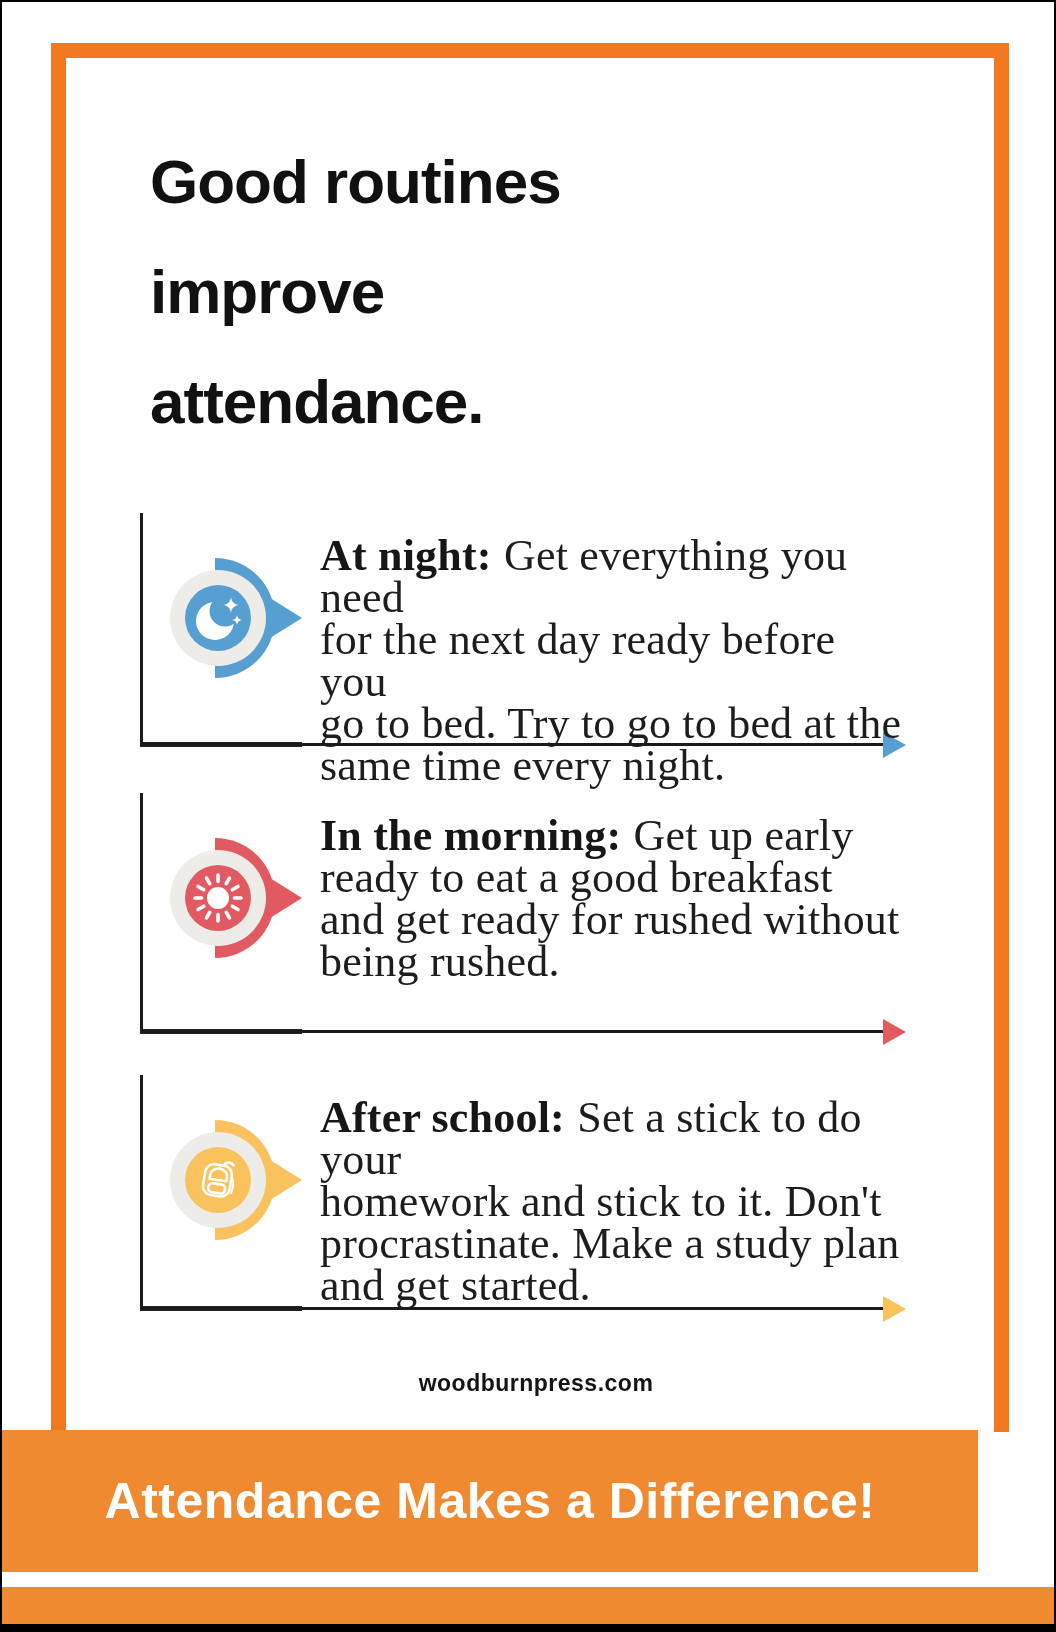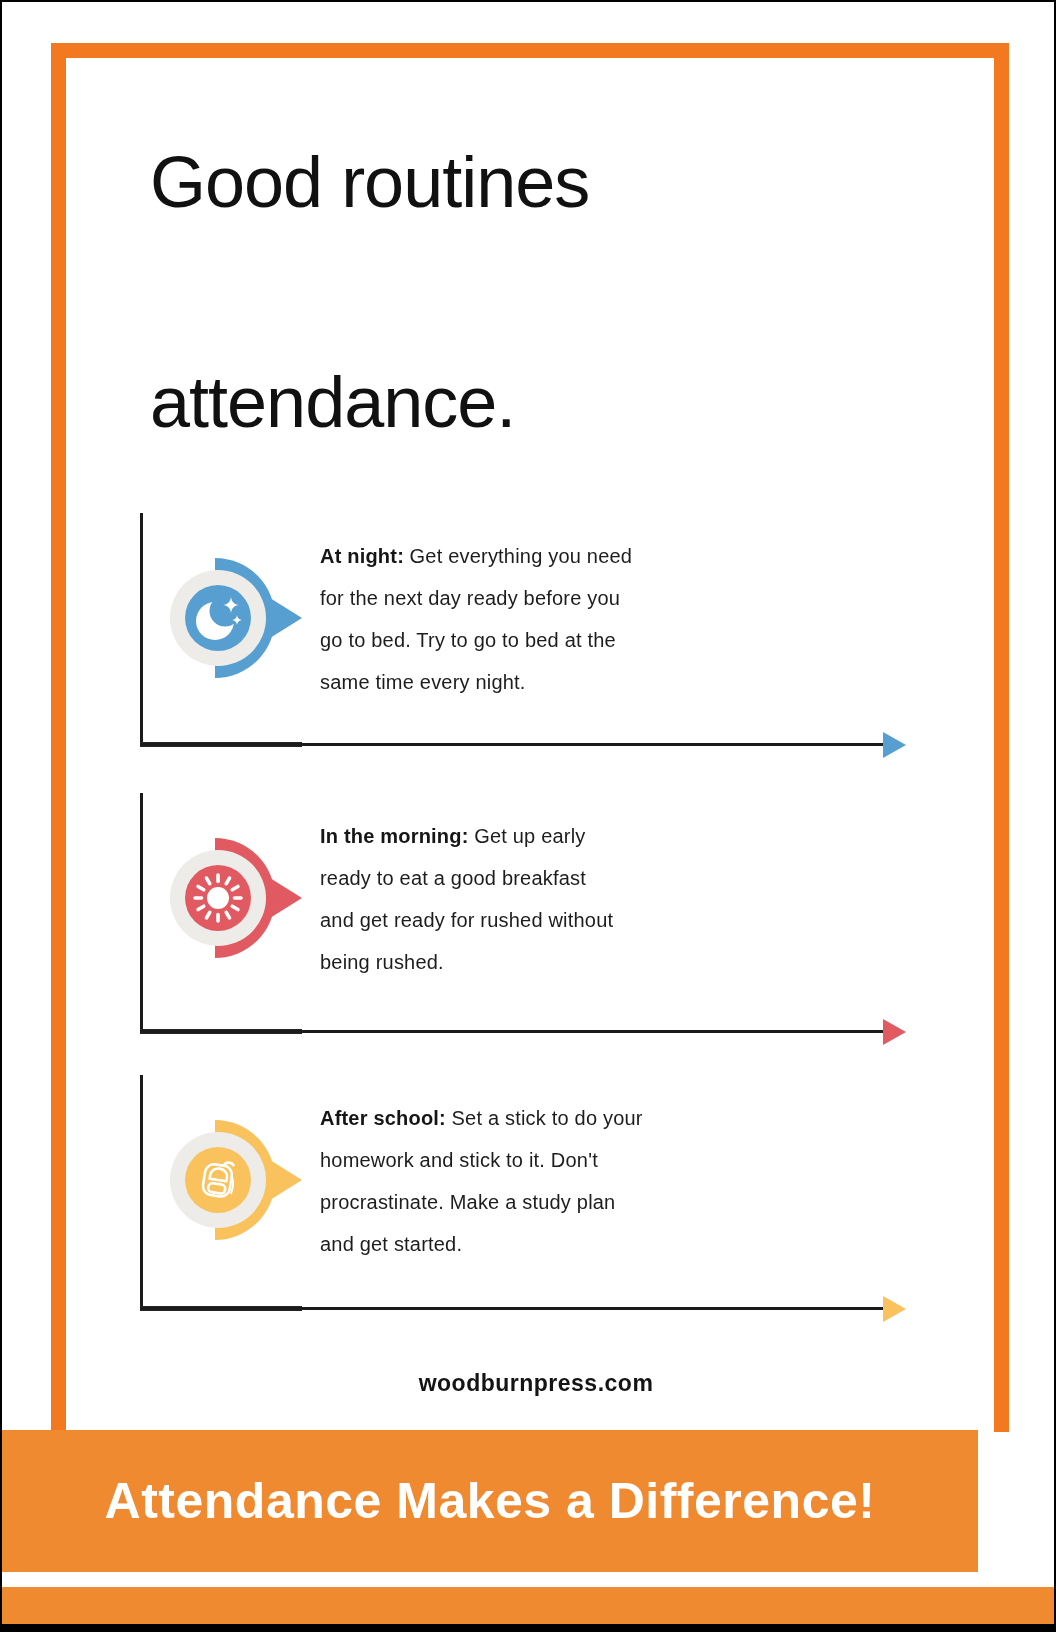--- a/index.html
+++ b/index.html
@@ -16,43 +16,44 @@
   .frame{
     position:absolute;left:49px;top:41px;
     width:958px;height:1389px;
     box-sizing:border-box;
     border:15px solid #F2791F;
     border-bottom:none;
   }
   .title{
     position:absolute;left:148px;top:125px;
     width:740px;
-    font-size:72px;line-height:110px;
-    font-weight:400;letter-spacing:-1px;
+    font-size:62px;line-height:110px;
+    font-weight:700;letter-spacing:-1px;
     color:#111111;
   }
   .section{position:absolute;left:0;width:1056px;}
   .sec-night{top:511px;height:233px;}
   .sec-morning{top:791px;height:240px;}
   .sec-after{top:1073px;height:235px;}
   .vline{position:absolute;left:138px;top:0;width:3px;height:100%;background:#1b1b1b;}
   .hline{position:absolute;left:138px;bottom:0;width:745px;height:3px;background:#1b1b1b;}
   .hthick{position:absolute;left:138px;bottom:-1px;width:162px;height:5px;background:#252525;}
   .flow-arrow{
     position:absolute;left:881px;bottom:-12px;width:0;height:0;
     border-top:13px solid transparent;border-bottom:13px solid transparent;
   }
   .arrow-blue{border-left:23px solid #579FD1;}
   .arrow-red{border-left:23px solid #E25A61;}
   .arrow-yellow{border-left:23px solid #F9C25C;}
   .marker{position:absolute;left:161px;top:30px;}
   .sec-text{
     position:absolute;left:318px;top:22px;width:590px;
-    font-size:20px;line-height:42px;letter-spacing:0.2px;
+    font-size:44px;line-height:42px;letter-spacing:0.2px;
     color:#1d1d1d;
+    font-family:Liberation Serif, serif;
   }
   .lbl{font-weight:700;margin-right:0.28em;color:#161616;}
   .site{
     position:absolute;left:8px;top:1368px;width:100%;
     text-align:center;
     font-size:23px;font-weight:700;letter-spacing:0.5px;
     color:#141414;
   }
   .banner{
     position:absolute;left:0;top:1428px;width:976px;height:142px;
@@ -69,21 +70,21 @@
 </style>
 </head>
 <body>
 
 <div class="poster">
 
   <div class="frame"></div>
 
   <div class="title">
     <span>Good routines</span><br>
-    <br>
+    <span>improve</span><br>
     <span>attendance.</span>
   </div>
 
   <div class="section sec-night">
     <div class="vline"></div>
     <div class="hthick"></div>
     <div class="hline"></div>
     <div class="flow-arrow arrow-blue"></div>
     <svg class="marker" width="170" height="150" viewBox="-55 -75 170 150">
       <path d="M -3 -60 A 60 60 0 0 1 -3 60 Z" fill="#579FD1"></path>

